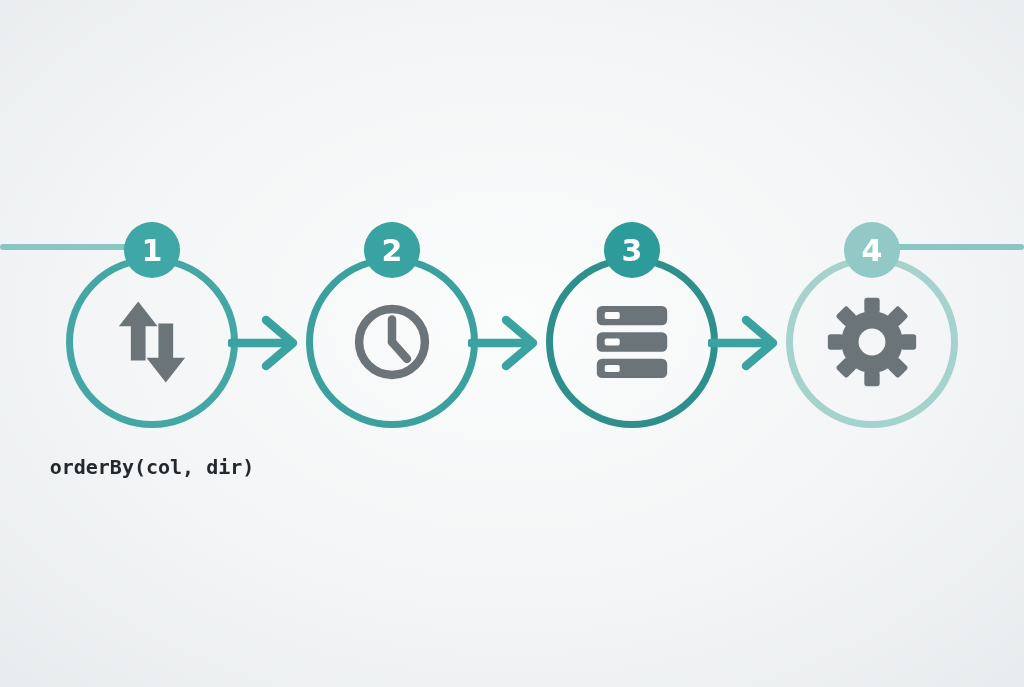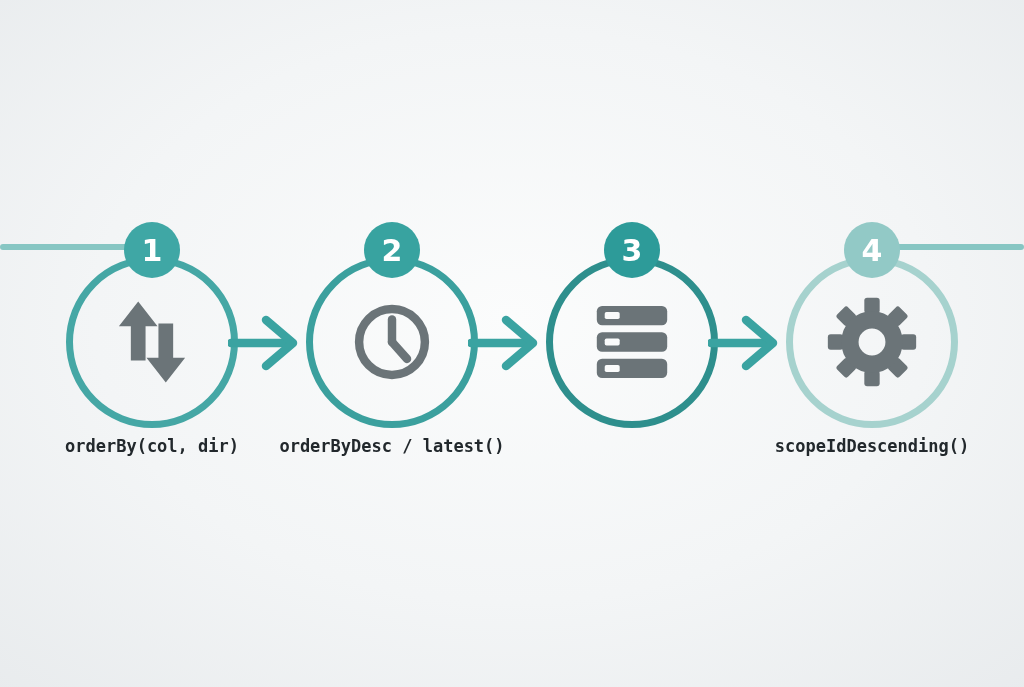--- a/index.html
+++ b/index.html
@@ -32,24 +32,24 @@
     position:absolute;top:222px;width:56px;height:56px;
     border-radius:50%;
     display:flex;align-items:center;justify-content:center;
     color:#ffffff;font-size:30px;font-weight:bold;
   }
   .badge.b1{left:124px;background:#3fa7a5;}
   .badge.b2{left:364px;background:#38a3a0;}
   .badge.b3{left:604px;background:#2d9b99;}
   .badge.b4{left:844px;background:#92c9c6;}
   .step-label{
-    position:absolute;top:432px;width:268px;
+    position:absolute;top:453px;width:268px;
     text-align:center;
     font-family:"DejaVu Sans Mono","Liberation Mono",monospace;
-    font-weight:700;font-size:17px;line-height:28px;
+    font-weight:700;font-size:20px;line-height:28px;
     color:#22282c;white-space:normal;
   }
   .step-label.l1{left:18px;}
   .step-label.l2{left:258px;}
   .step-label.l3{left:498px;}
   .step-label.l4{left:738px;}
   .arrow{position:absolute;top:315px;width:88px;height:56px;}
   .arrow.a1{left:228px;}
   .arrow.a2{left:468px;}
   .arrow.a3{left:708px;}
@@ -88,21 +88,20 @@
       <g stroke="#6B7478" stroke-width="9" fill="none" stroke-linecap="round">
         <circle cx="50" cy="50" r="35"></circle>
         <line x1="50" y1="50" x2="50" y2="26"></line>
         <line x1="50" y1="50" x2="66" y2="68"></line>
       </g>
     </svg>
   </div>
   <div class="badge b2">
     <span>2</span>
   </div>
-  <div class="step-label l2">orderByDesc / latest()</div>
 
   <svg class="arrow a2" viewBox="0 0 88 56">
     <g stroke="#3AA3A1" stroke-width="8.5" fill="none" stroke-linecap="round" stroke-linejoin="round">
       <line x1="3" y1="28" x2="58" y2="28"></line>
       <polyline points="38,5 65,28 38,51"></polyline>
     </g>
   </svg>
 
   <div class="ring r3">
     <svg class="icon" width="88" height="88" viewBox="0 0 100 100">
@@ -140,15 +139,14 @@
         <rect x="42" y="4" width="16" height="16" rx="3" transform="rotate(225 50 50)"></rect>
         <rect x="42" y="4" width="16" height="16" rx="3" transform="rotate(270 50 50)"></rect>
         <rect x="42" y="4" width="16" height="16" rx="3" transform="rotate(315 50 50)"></rect>
       </g>
       <circle cx="50" cy="50" r="23" fill="none" stroke="#6B7478" stroke-width="18"></circle>
     </svg>
   </div>
   <div class="badge b4">
     <span>4</span>
   </div>
-  <div class="step-label l4">scopeIdDescending()</div>
 
 </div>
 
 </body></html>

